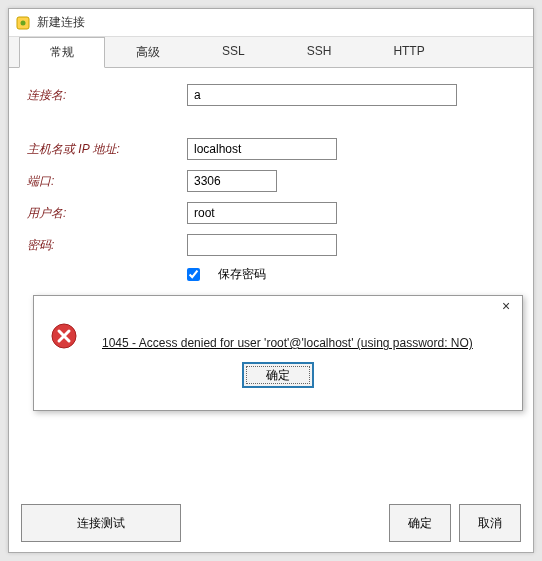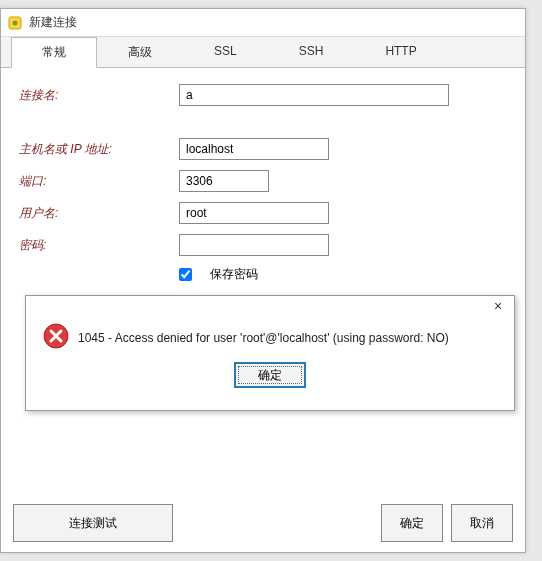--- a/index.html
+++ b/index.html
@@ -8,21 +8,21 @@
     font-family: "Microsoft YaHei", "Segoe UI", sans-serif;
     font-size: 12px;
     background: #e8e8e8;
     width: 542px;
     height: 561px;
     position: relative;
     overflow: hidden;
   }
   .window {
     position: absolute;
-    left: 0;
+    left: 8px;
     top: 8px;
     width: 526px;
     height: 545px;
     background: #fff;
     border: 1px solid #aaa;
     box-shadow: 0 0 4px rgba(0,0,0,0.15);
   }
   .titlebar {
     height: 28px;
     background: #fff;
@@ -126,23 +126,24 @@
     width: 20px;
     height: 18px;
     text-align: center;
     line-height: 16px;
     font-size: 14px;
     color: #333;
     cursor: pointer;
   }
   .dialog .body {
     display: flex;
-    align-items: center;
+    align-items: flex-end;
     padding: 4px 16px 0 16px;
-    gap: 8px;
+    gap: 24px;
+    text-decoration: underline;
   }
   .err-icon {
     width: 28px; height: 28px;
     flex: 0 0 28px;
   }
   .err-text {
     font-size: 12px;
     color: #222;
     padding-top: 4px;
   }

